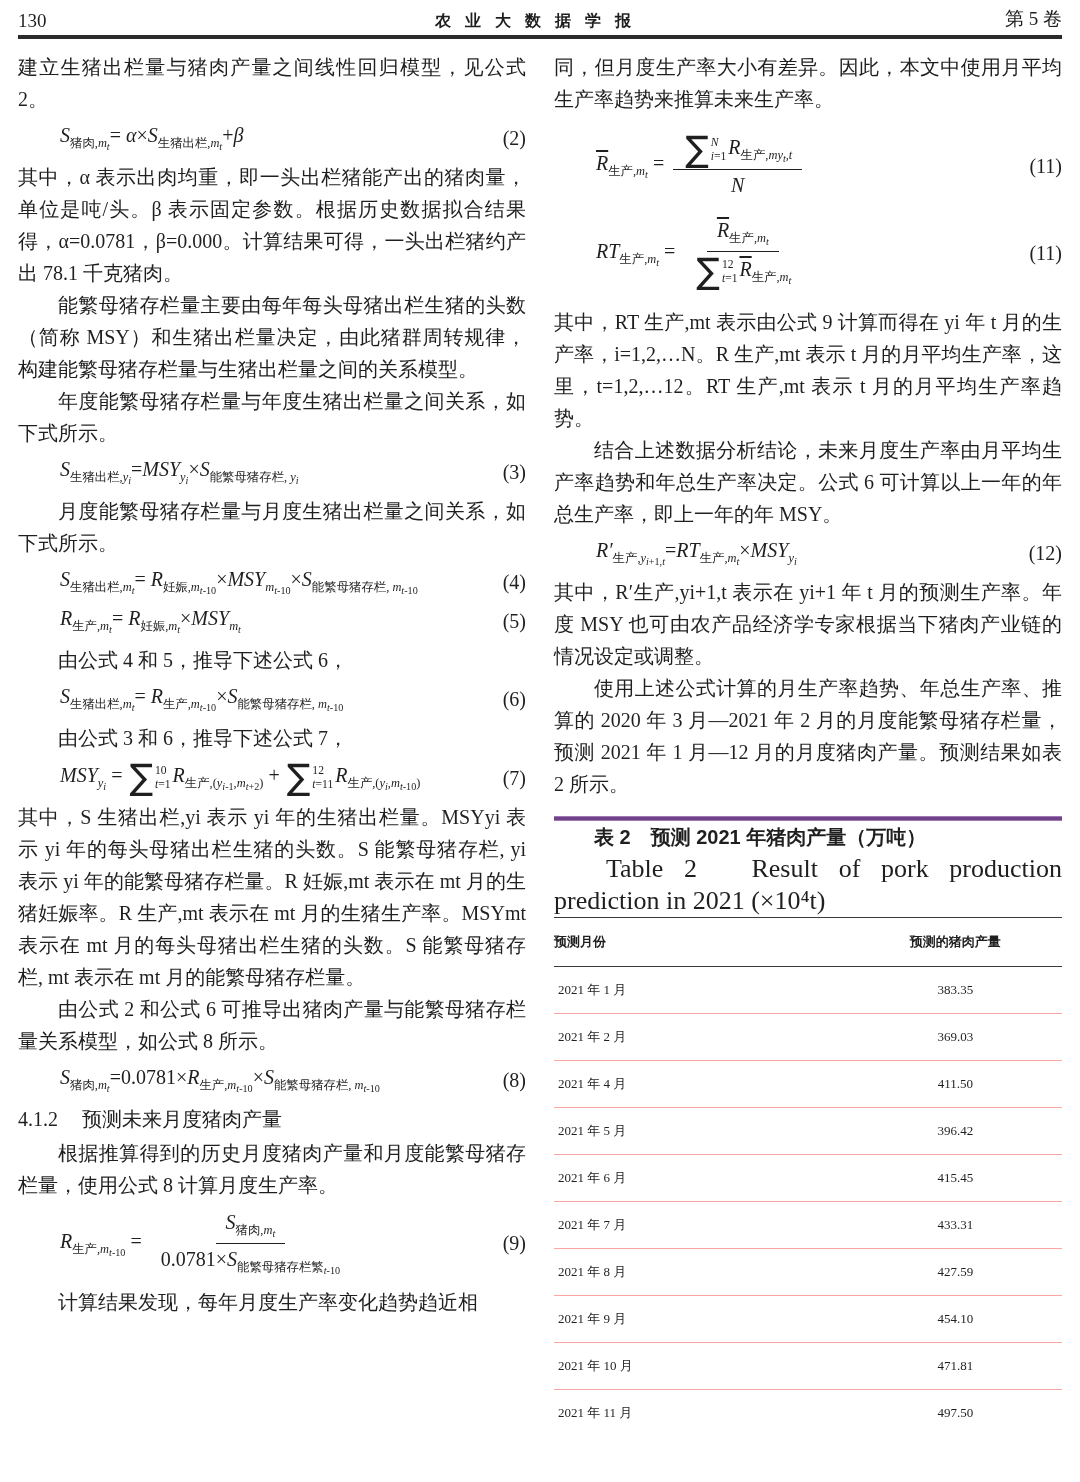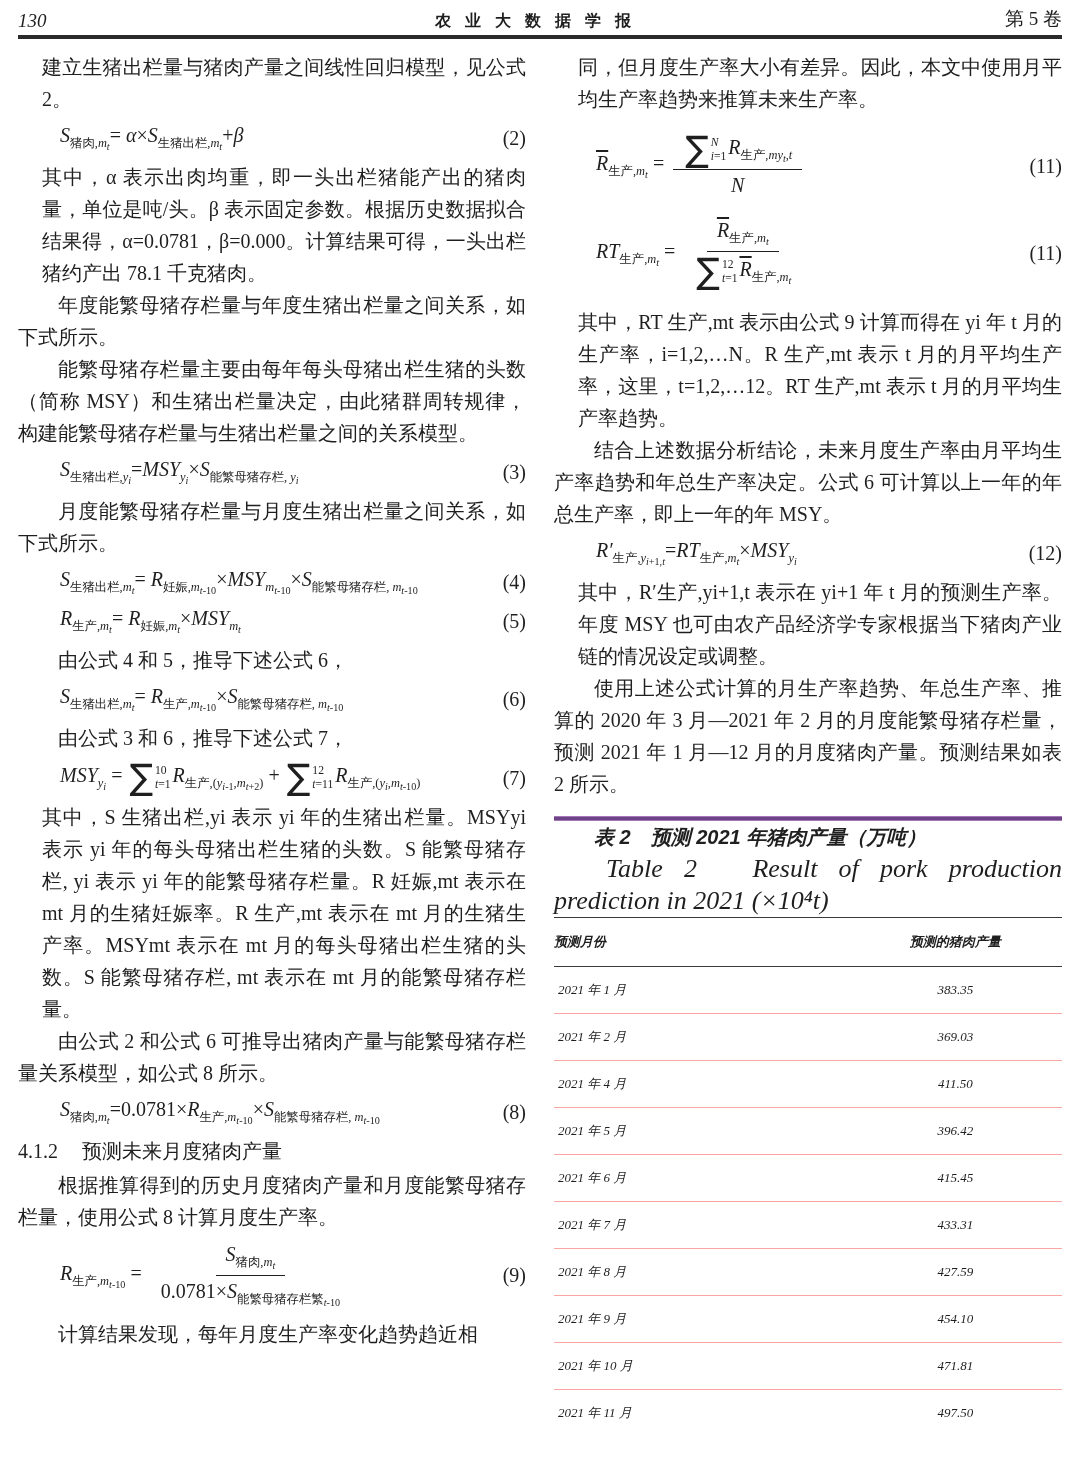--- a/index.html
+++ b/index.html
@@ -5,49 +5,49 @@
   :root { --purple:#6f4387; --ink:#1f1f1f; --rule:#2b2b2b; }
   * { box-sizing:border-box; }
   body { margin:0; background:#ffffff; }
   .page {
     width:1080px; height:1482px; margin:0 auto; background:#fff;
     color:var(--ink); font-family:"Liberation Serif","DejaVu Serif",serif;
     padding:6px 18px 0 18px; overflow:hidden; position:relative;
   }
   
   .phead { display:flex; justify-content:space-between; align-items:flex-end; height:26px; font-size:19px; }
-  .phead .pno { width:120px;font-style:italic; }
+  .phead .pno { width:120px; }
   .phead .jtitle { flex:1; text-align:center; font-family:"Liberation Sans","DejaVu Sans",sans-serif;
     font-weight:bold; font-size:16px; letter-spacing:14px; }
   .phead .vol { width:120px; text-align:right; }
   .phead-rule { height:4px; background:var(--rule); margin-top:3px; }
   
   .columns { display:flex; gap:28px; margin-top:12px; }
   .col { width:508px; font-size:20px; line-height:32px; text-align:justify; }
   .col p { margin:0; text-indent:2em; }
-  .col p.noindent { text-indent:0;margin-left:24px; }
+  .col p.noindent { text-indent:0; }
   .col .heading { text-indent:0; margin:2px 0; }
   .heading .hnum { margin-right:1.2em;margin-top:35px; }
   
   .eq { display:flex; align-items:center; margin:7px 0; }
   .eq-body { flex:1; padding-left:42px; font-size:20px; line-height:1.25; }
   .eq-num { width:48px; text-align:right; font-size:20px; }
   .mi { font-style:italic; }
   .mr { font-style:normal; }
   .eq-body sub { font-size:62%; line-height:1; }
   .eq-body sub sub { font-size:82%; }
   .frac { display:inline-flex; flex-direction:column; align-items:center; vertical-align:middle; margin:2px 4px; }
   .frac .fn { padding:0 10px 3px 10px; border-bottom:1.5px solid var(--ink); }
   .frac .fd { padding:3px 10px 0 10px; }
   .sum { display:inline-flex; align-items:center; margin:0 2px; vertical-align:middle; }
   .sum .sigma { font-size:175%; line-height:0.95; font-family:"DejaVu Sans","DejaVu Serif",serif; }
   .sum .lims { display:inline-flex; flex-direction:column; font-size:58%; line-height:1.15; margin-left:2px; align-items:flex-start; }
   .bar { text-decoration:overline; }
   
-  .tablewrap { margin-top:16px;font-style:italic; }
+  .tablewrap { margin-top:16px; }
   .tbar { height:5px; background:var(--purple); border-top:1px solid #a478b6; border-bottom:1px solid #a478b6; }
   .tcap-zh { font-family:"Liberation Sans","DejaVu Sans",sans-serif; font-weight:bold;
     font-size:20px; margin:10px 0 4px 0; text-indent:0; }
   .tcap-en { font-size:26px; margin:0 0 8px 0; text-indent:0; }
   table.t2 { width:100%; border-collapse:collapse; font-size:13px; }
   table.t2 thead tr { border-top:1.5px solid #3a3a3a; border-bottom:1.2px solid #3a3a3a; }
   table.t2 th { font-family:"Liberation Sans","DejaVu Sans",sans-serif; font-weight:bold;
     padding:8px 0; text-align:left; }
   table.t2 th:last-child { text-align:center; }
   table.t2 td { padding:7px 0; border-bottom:1px solid #fca5a5; }
@@ -71,22 +71,22 @@
 
     <section class="col">
       <p class="noindent">建立生猪出栏量与猪肉产量之间线性回归模型，见公式 2。</p>
 
       <div class="eq">
         <span class="eq-body"><span class="mi">S</span><sub><span class="mr">猪肉,</span><span class="mi">m</span><sub><span class="mi">t</span></sub></sub><span class="mr">= </span><span class="mi">α</span><span class="mr">×</span><span class="mi">S</span><sub><span class="mr">生猪出栏,</span><span class="mi">m</span><sub><span class="mi">t</span></sub></sub><span class="mr">+</span><span class="mi">β</span></span>
         <span class="eq-num">(2)</span>
       </div>
 
       <p class="noindent">其中，α 表示出肉均重，即一头出栏猪能产出的猪肉量，单位是吨/头。β 表示固定参数。根据历史数据拟合结果得，α=0.0781，β=0.000。计算结果可得，一头出栏猪约产出 78.1 千克猪肉。</p>
+      <p>能繁母猪存栏量主要由每年每头母猪出栏生猪的头数（简称 MSY）和生猪出栏量决定，由此猪群周转规律，构建能繁母猪存栏量与生猪出栏量之间的关系模型。</p>
       <p>年度能繁母猪存栏量与年度生猪出栏量之间关系，如下式所示。</p>
-      <p>能繁母猪存栏量主要由每年每头母猪出栏生猪的头数（简称 MSY）和生猪出栏量决定，由此猪群周转规律，构建能繁母猪存栏量与生猪出栏量之间的关系模型。</p>
 
       <div class="eq">
         <span class="eq-body"><span class="mi">S</span><sub><span class="mr">生猪出栏,</span><span class="mi">y</span><sub><span class="mi">i</span></sub></sub><span class="mr">=</span><span class="mi">MSY</span><sub><span class="mi">y</span><sub><span class="mi">i</span></sub></sub><span class="mr">×</span><span class="mi">S</span><sub><span class="mr">能繁母猪存栏, </span><span class="mi">y</span><sub><span class="mi">i</span></sub></sub></span>
         <span class="eq-num">(3)</span>
       </div>
 
       <p>月度能繁母猪存栏量与月度生猪出栏量之间关系，如下式所示。</p>
 
       <div class="eq">
         <span class="eq-body"><span class="mi">S</span><sub><span class="mr">生猪出栏,</span><span class="mi">m</span><sub><span class="mi">t</span></sub></sub><span class="mr">= </span><span class="mi">R</span><sub><span class="mr">妊娠,</span><span class="mi">m</span><sub><span class="mi">t</span><span class="mr">-10</span></sub></sub><span class="mr">×</span><span class="mi">MSY</span><sub><span class="mi">m</span><sub><span class="mi">t</span><span class="mr">-10</span></sub></sub><span class="mr">×</span><span class="mi">S</span><sub><span class="mr">能繁母猪存栏, </span><span class="mi">m</span><sub><span class="mi">t</span><span class="mr">-10</span></sub></sub></span>

